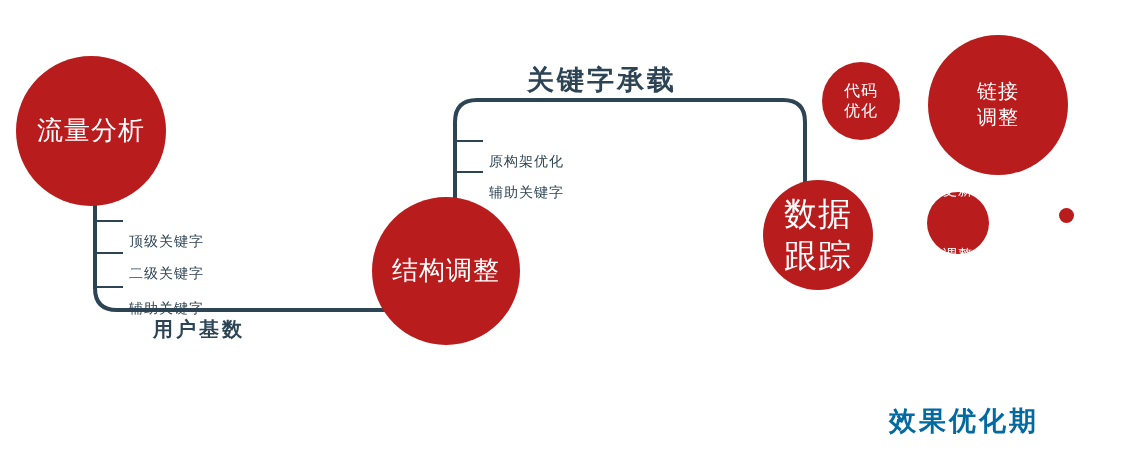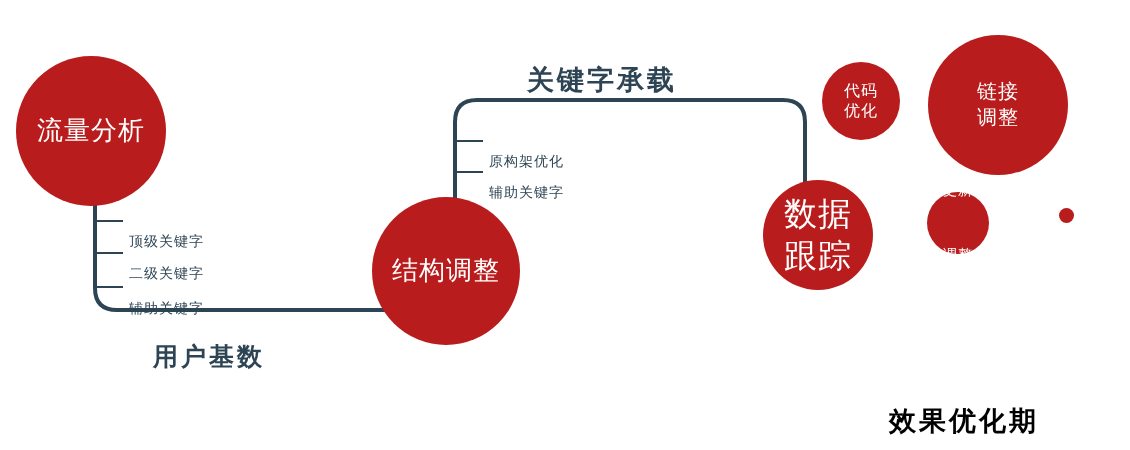--- a/index.html
+++ b/index.html
@@ -49,22 +49,22 @@
   .node-link      { left: 928px; top: 35px;  width: 140px; height: 140px; font-size: 20px; }
   .node-update    { left: 927px; top: 192px; width: 62px;  height: 62px;  font-size: 14px; gap: 46px; }
   .node-report    { left: 932px; top: 257px; width: 112px; height: 112px; font-size: 25px; }
   .node-dot       { left: 1059px; top: 208px; width: 15px; height: 15px; }
   .edge-label {
     position: absolute;
     color: #2d4454;
     white-space: nowrap;
   }
   .label-user-base {
-    left: 153px; top: 340px;
-    font-size: 25px;
+    left: 153px; top: 316px;
+    font-size: 20px;
     font-weight: 700;
     letter-spacing: 3px;
   }
   .label-keyword-carry {
     left: 527px; top: 62px;
     font-size: 27px;
     font-weight: 600;
     letter-spacing: 3px;
     text-align: center;
   }
@@ -80,21 +80,21 @@
   .kw-0 { left: 129px; top: 213px; text-align: center; }
   .kw-1 { left: 129px; top: 245px; }
   .kw-2 { left: 129px; top: 280px; }
   .ar-0 { left: 489px; top: 133px; }
   .ar-1 { left: 489px; top: 164px; }
   .caption {
     position: absolute;
     left: 889px; top: 403px;
     font-size: 27px;
     font-weight: 600;
-    color: #000000;
+    color: #0369a1;
     letter-spacing: 3px;
     white-space: nowrap;
   }
 </style>
 </head>
 <body>
 
 <div class="canvas">
 
   <svg class="connectors" viewBox="0 0 1130 450">

